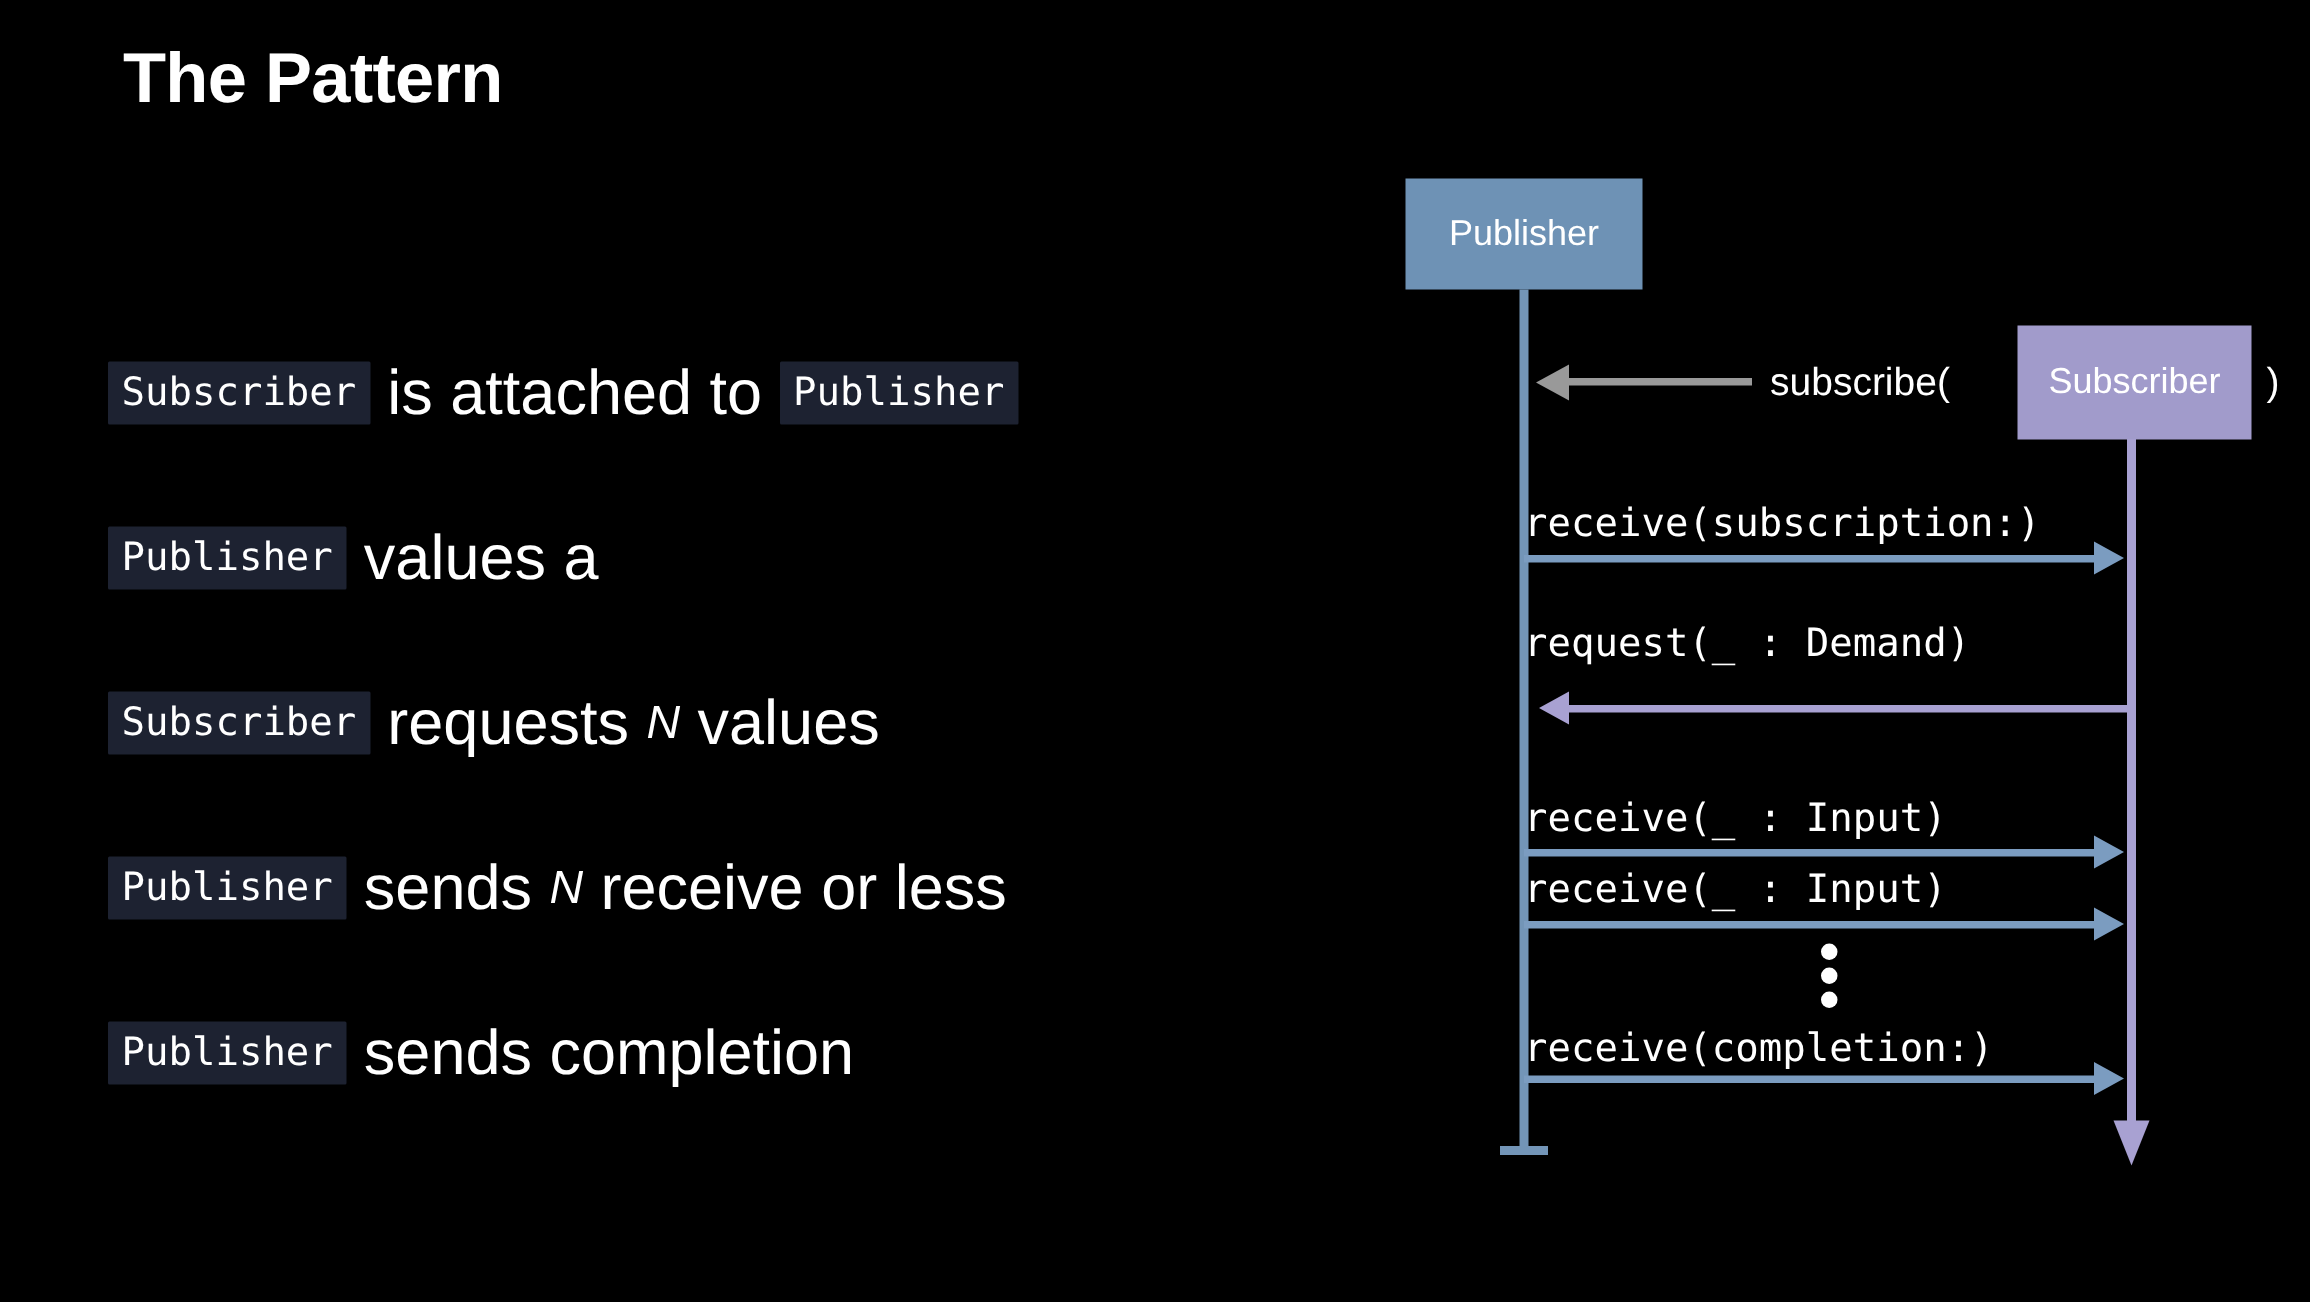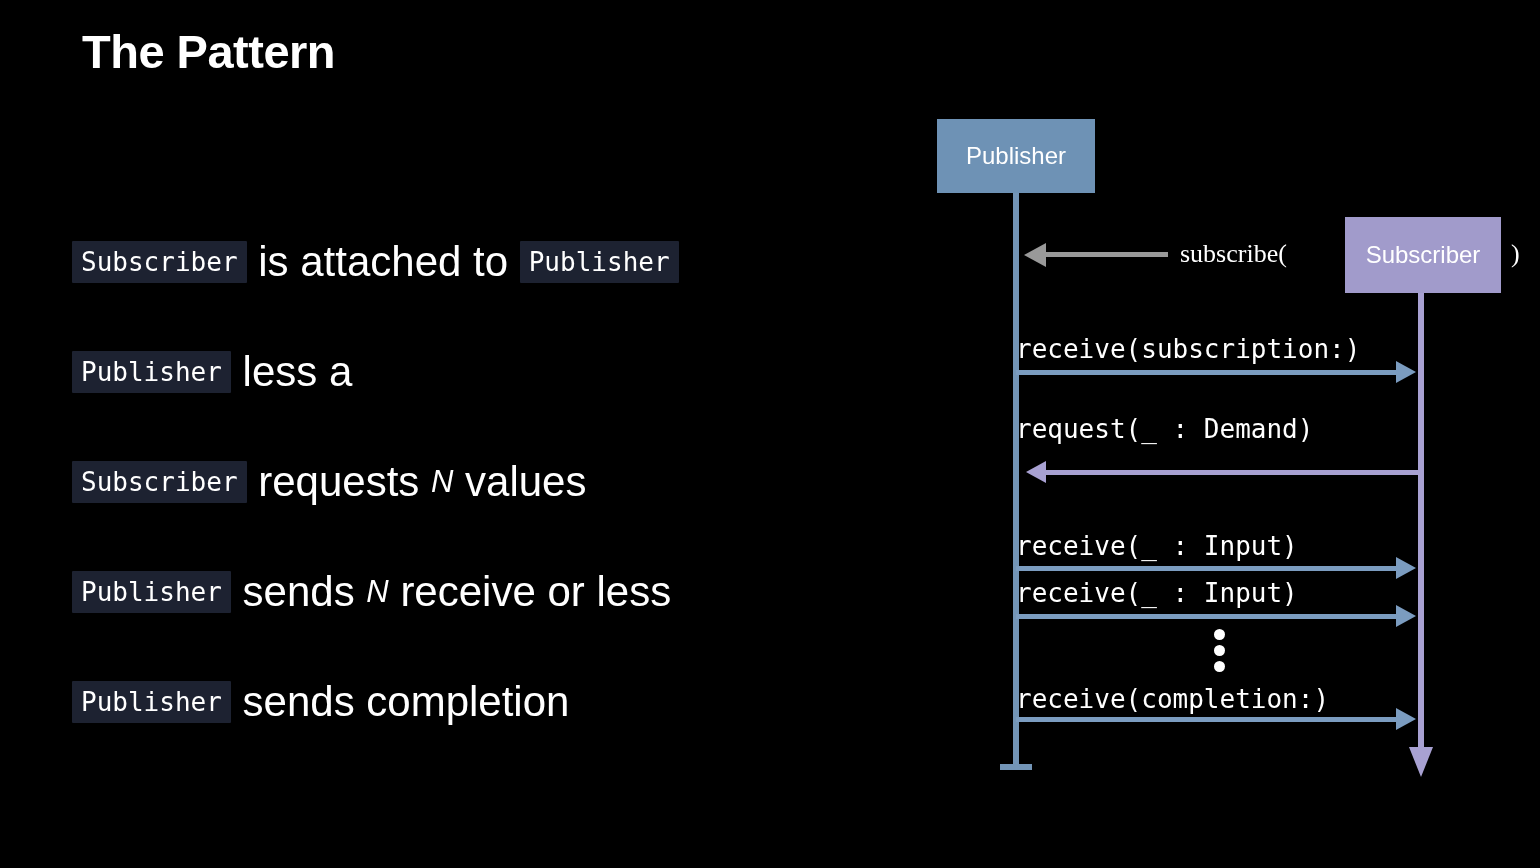--- a/index.html
+++ b/index.html
@@ -102,21 +102,21 @@
     left: 996px;
     width: 402px;
     text-align: left;
     font-family: "DejaVu Sans Mono", "Liberation Mono", monospace;
     font-size: 26px;
     color: #ffffff;
     z-index: 2;
   }
   .subscribe-label, .subscribe-paren {
     position: absolute;
-    font-family: Liberation Serif, serif;
+    font-family: Liberation Sans, sans-serif;
     font-size: 26px;
     color: #ffffff;
     z-index: 2;
   }
   .subscribe-label { left: 1160px; top: 239px; }
   .subscribe-paren { left: 1491px; top: 239px; }
 
   
   .dot {
     position: absolute;
@@ -135,21 +135,21 @@
 
   <div class="title">The Pattern</div>
 
   <div class="bullet b1">
     <span class="code">Subscriber</span>
     <span class="plain"> is attached to </span>
     <span class="code">Publisher</span>
   </div>
   <div class="bullet b2">
     <span class="code">Publisher</span>
-    <span class="plain"> less a </span>
+    <span class="plain"> values a </span>
   </div>
   <div class="bullet b3">
     <span class="code">Subscriber</span>
     <span class="plain"> requests </span>
     <span class="nvar">N</span>
     <span class="plain"> values</span>
   </div>
   <div class="bullet b4">
     <span class="code">Publisher</span>
     <span class="plain"> sends </span>

